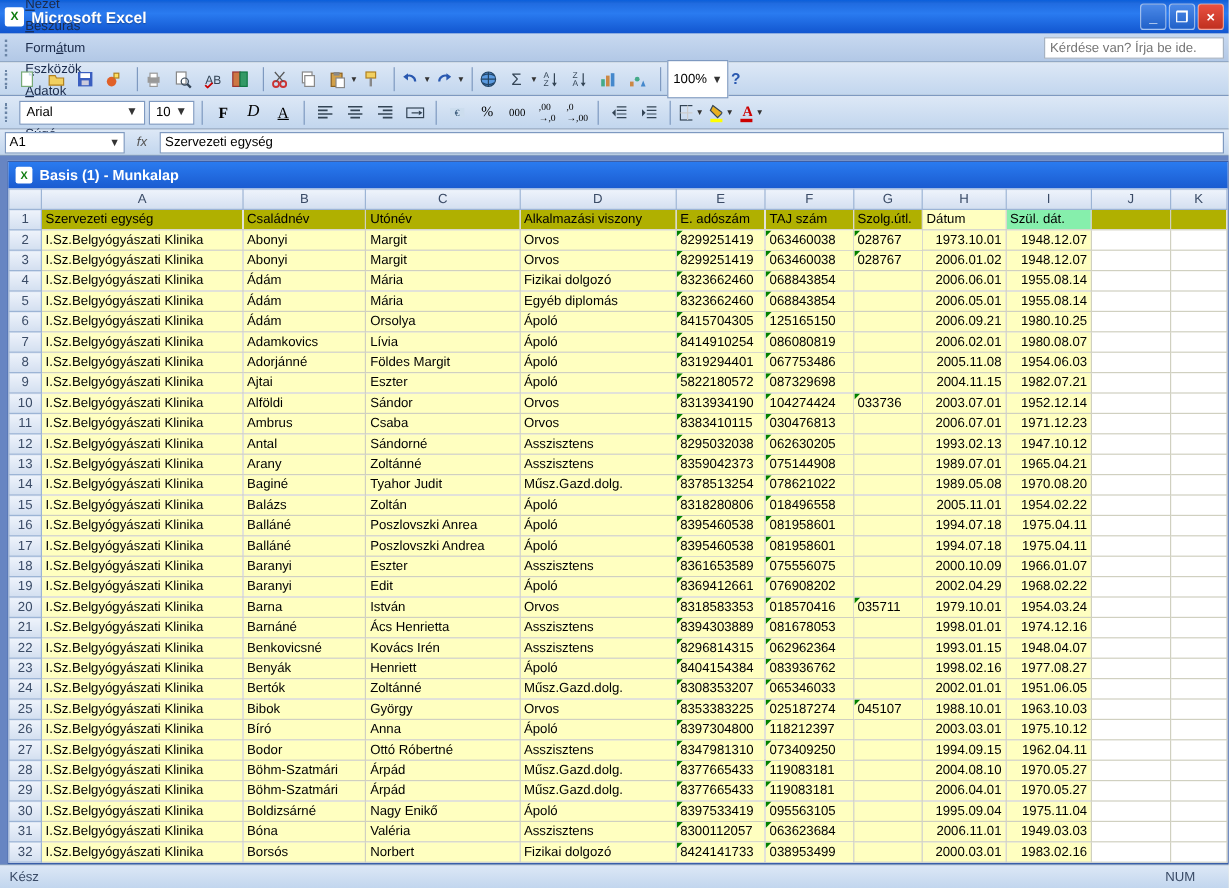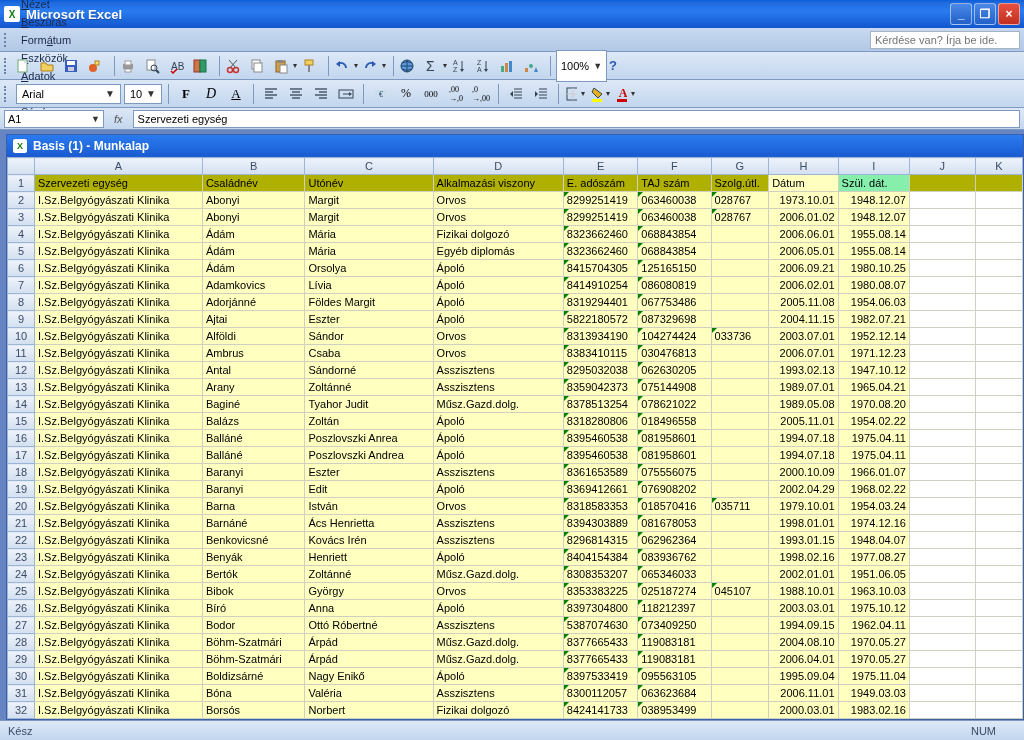--- a/index.html
+++ b/index.html
@@ -948,21 +948,21 @@
               <td class="cell num">1975.10.12</td>
               <td class="" style="background: rgb(255, 255, 255);"></td>
               <td class="" style="background: rgb(255, 255, 255);"></td>
             </tr>
             <tr class="datarow">
               <th class="rowhdr">27</th>
               <td class="cell">I.Sz.Belgyógyászati Klinika</td>
               <td class="cell">Bodor</td>
               <td class="cell">Ottó Róbertné</td>
               <td class="cell">Asszisztens</td>
-              <td class="cell numg">5387074630</td>
+              <td class="cell numg">8347981310</td>
               <td class="cell numg">073409250</td>
               <td class="cell "></td>
               <td class="cell num">1994.09.15</td>
               <td class="cell num">1962.04.11</td>
               <td class="" style="background: rgb(255, 255, 255);"></td>
               <td class="" style="background: rgb(255, 255, 255);"></td>
             </tr>
             <tr class="datarow">
               <th class="rowhdr">28</th>
               <td class="cell">I.Sz.Belgyógyászati Klinika</td>

